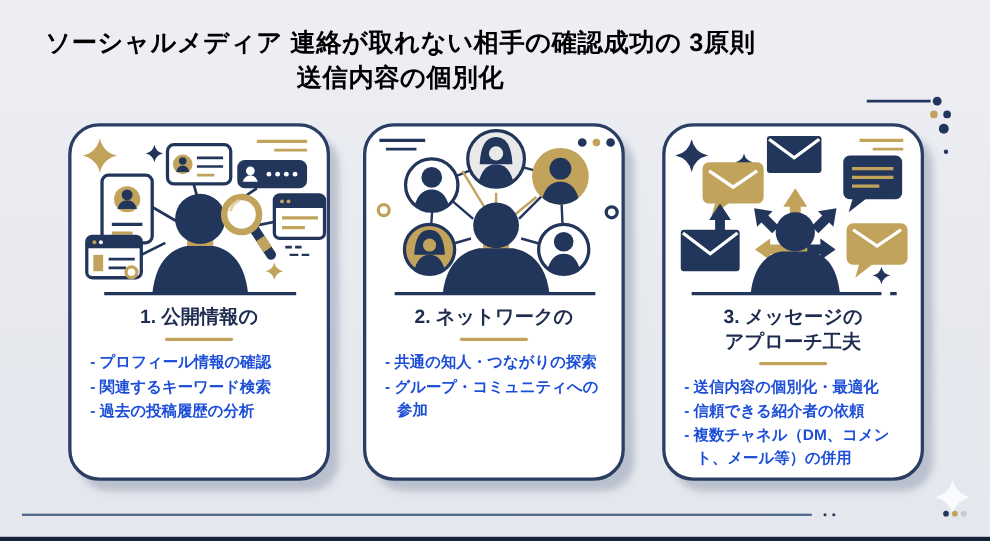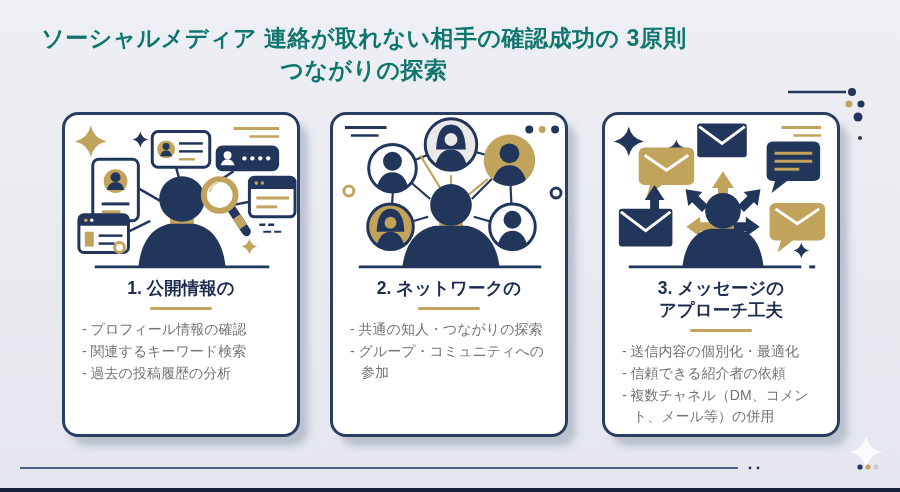--- a/index.html
+++ b/index.html
@@ -4,50 +4,50 @@
 <style>
   html,body{margin:0;padding:0;}
   body{
     width:900px;height:492px;overflow:hidden;position:relative;
     background:linear-gradient(180deg,#edeff4 0%,#e7e9ef 60%,#e4e7ed 100%);
     font-family:"Liberation Sans","DejaVu Sans",sans-serif;
   }
   .page{position:absolute;inset:0;}
   .main-title{
     position:absolute;top:22px;left:0;width:728px;text-align:center;
-    color:#0f766e;font-weight:800;font-size:23px;line-height:32px;letter-spacing:.5px;
+    color:#000000;font-weight:800;font-size:23px;line-height:32px;letter-spacing:.5px;
   }
   .card{
     position:absolute;top:112px;width:238px;height:325px;box-sizing:border-box;
-    background:#ffffff;border:3px solid #2a3e63;border-radius:16px;
+    background:#ffffff;border:3px solid #2a3e63;border-radius:28px;
     box-shadow:9px 10px 7px -1px rgba(150,160,178,.55);
   }
   .card-1{left:62px;} .card-2{left:330px;} .card-3{left:602px;}
   .illo{display:block;width:100%;height:158px;}
   .card-title{
     text-align:center;color:#1e2c4f;font-weight:800;font-size:17.5px;line-height:22px;margin-top:4px;
   }
   .divider{width:62px;height:3px;background:#c2a35c;margin:8px auto 9px auto;border-radius:2px;}
   .items{
-    list-style:none;margin:0;padding:0 10px 0 17px;color:#737373;
-    font-size:14px;font-weight:400;line-height:21px;
+    list-style:none;margin:0;padding:0 10px 0 17px;color:#1d4ed8;
+    font-size:14px;font-weight:700;line-height:21px;
   }
   .items li{text-indent:-0.78em;padding-left:0.78em;margin-bottom:1px;}
   .deco{position:absolute;}
   .bottom-line{position:absolute;left:20px;top:467px;width:718px;height:2px;background:#4d6387;}
   .bottom-bar{position:absolute;left:0;bottom:0;width:900px;height:4px;background:#15223a;}
 </style>
 </head>
 <body>
 
 <div class="page">
 
   <div class="main-title">
     <div>ソーシャルメディア 連絡が取れない相手の確認成功の 3原則</div>
-    <div>つながりの探索</div>
+    <div>送信内容の個別化</div>
   </div>
 
   <svg class="deco" style="left:780px;top:82px;" width="96" height="64" viewBox="0 0 96 64">
     <line x1="8" y1="10" x2="66" y2="10" stroke="#22365c" stroke-width="2.5"></line>
     <circle cx="72" cy="10" r="4" fill="#22365c"></circle>
     <circle cx="69" cy="22" r="3.5" fill="#c2a35c"></circle>
     <circle cx="81" cy="22" r="3.5" fill="#22365c"></circle>
     <circle cx="78" cy="35" r="4.5" fill="#22365c"></circle>
     <circle cx="80" cy="56" r="2" fill="#22365c"></circle>
   </svg>

